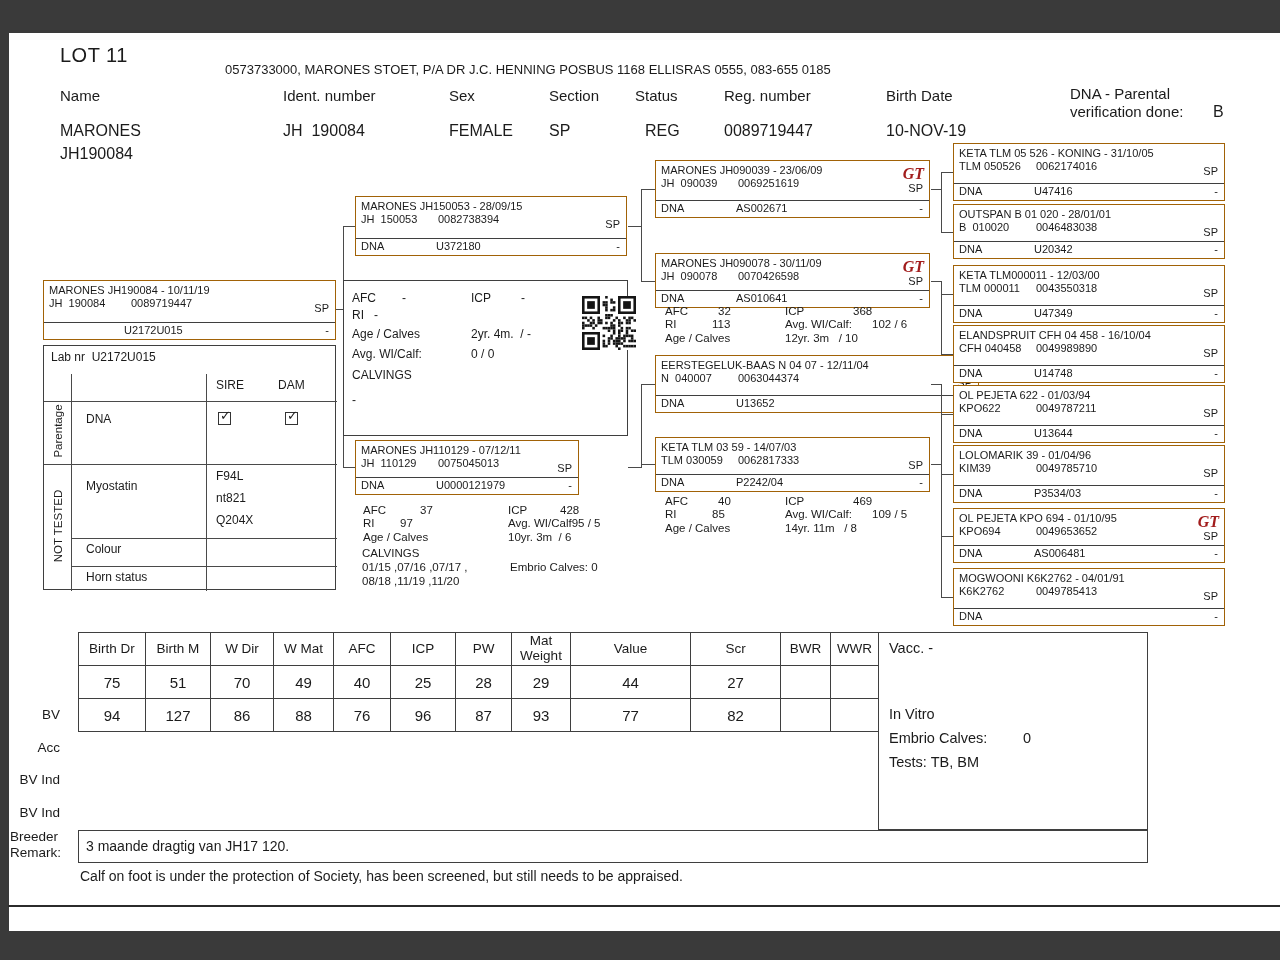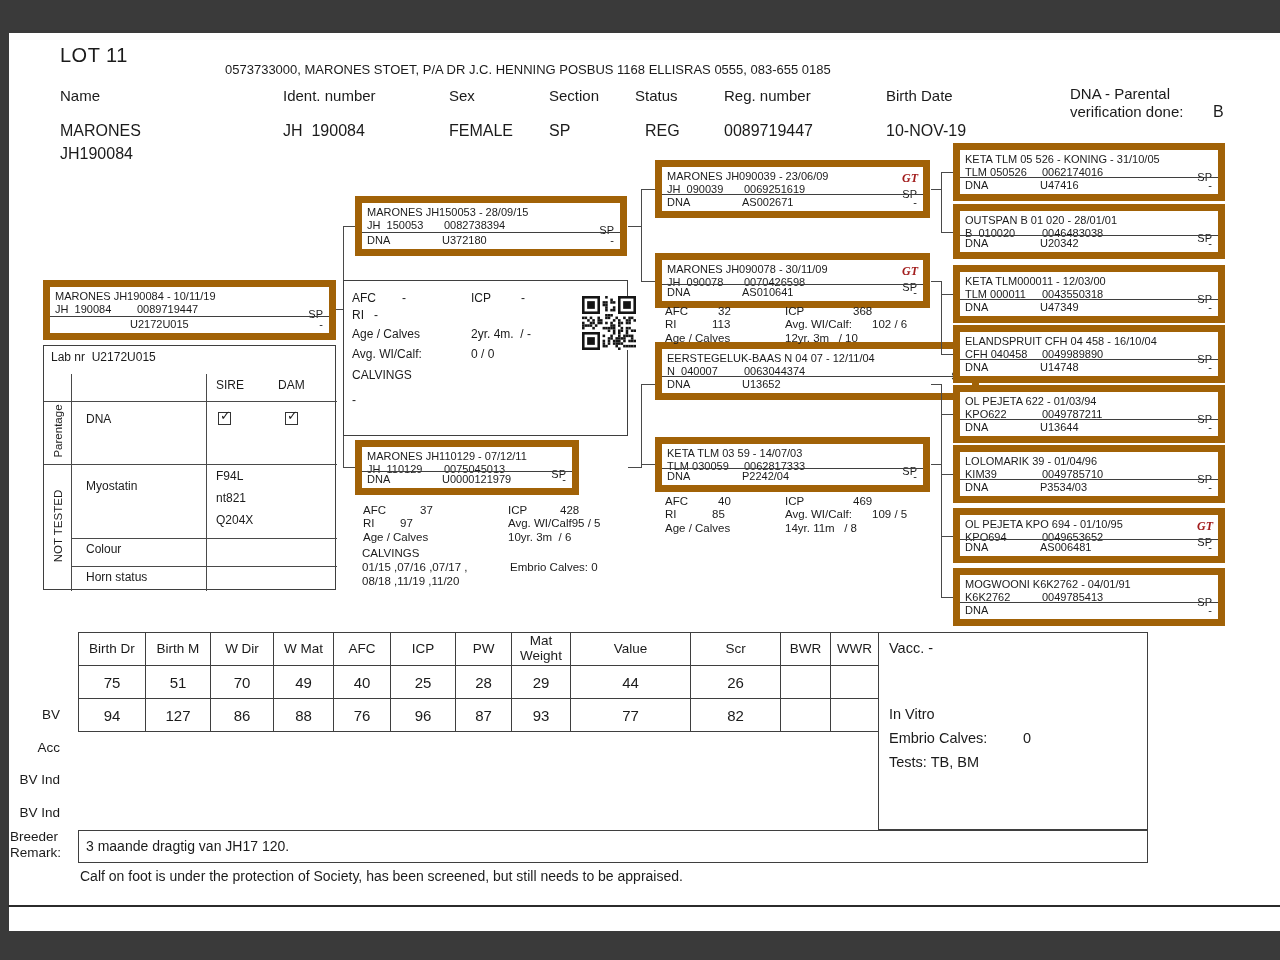--- a/index.html
+++ b/index.html
@@ -2,30 +2,30 @@
 <html><head>
 <meta charset="utf-8">
 <style>
   *{margin:0;padding:0;box-sizing:border-box}
   html,body{width:1280px;height:960px}
   body{position:relative;background:#fff;font-family:"Liberation Sans",sans-serif;color:#1b1b1b;overflow:hidden}
   .abs{position:absolute}
   .bar{position:absolute;background:#3a3a3a}
   .hlabel{position:absolute;font-size:15px;white-space:nowrap}
   .hvalue{position:absolute;font-size:16px;white-space:pre}
-  .pbox{position:absolute;border:7px solid #a16207;background:#fff;font-size:11px}
+  .pbox{position:absolute;border:1px solid #a16207;background:#fff;font-size:11px}
   .pbox .p-name{position:absolute;left:5px;top:3px;white-space:nowrap}
   .pbox .p-id{position:absolute;left:5px;top:16px;white-space:pre}
   .pbox .p-reg{position:absolute;left:82px;top:16px;white-space:nowrap}
   .pbox .p-sp{position:absolute;right:6px;top:21px}
   .pbox .p-dnarow{position:absolute;left:0;right:0;bottom:0;height:17px;border-top:1px solid #3f3f3f}
   .pbox .p-dna-l{position:absolute;left:5px;top:1px}
   .pbox .p-dna-v{position:absolute;left:80px;top:1px}
   .pbox .p-dash{position:absolute;right:6px;top:1px}
-  .gt-icon{position:absolute;right:5px;top:5px;color:#a21d1d;font-family:"Liberation Serif",serif;font-weight:700;font-style:italic;font-size:12px;line-height:1}
+  .gt-icon{position:absolute;right:5px;top:5px;color:#a21d1d;font-family:"Liberation Serif",serif;font-weight:700;font-style:italic;font-size:16px;line-height:1}
   .line{position:absolute;background:#4a4a4a}
   .statsbox{position:absolute;border:1px solid #3f3f3f;font-size:12px}
   .statsbox span{position:absolute;white-space:pre}
   .statblk{position:absolute;font-size:11.5px}
   .statblk span{position:absolute;white-space:pre}
   .labbox{position:absolute;border:1px solid #3f3f3f;font-size:12px}
   .labbox .t{position:absolute;white-space:pre}
   .vtext{position:absolute;width:100px;text-align:center;font-size:11.5px;transform:rotate(-90deg)}
   .chk{position:absolute;width:13px;height:13px;border:1px solid #333}
   .chk .tick{position:absolute;left:1px;top:-5px;font-style:normal;font-size:13px}
@@ -124,21 +124,21 @@
   <span class="p-id">JH  090078</span>
   <span class="p-reg">0070426598</span>
   <span class="gt-icon">GT</span>
   <span class="p-sp">SP</span>
   <div class="p-dnarow">
     <span class="p-dna-l">DNA</span>
     <span class="p-dna-v">AS010641</span>
     <span class="p-dash">-</span>
   </div>
 </div>
-<div class="pbox" style="left:655px;top:342px;width:324px;height:58px">
+<div class="pbox" style="left:655px;top:355px;width:324px;height:58px">
   <span class="p-name">EERSTEGELUK-BAAS N 04 07 - 12/11/04</span>
   <span class="p-id">N  040007</span>
   <span class="p-reg">0063044374</span>
   <span class="p-sp">SP</span>
   <div class="p-dnarow">
     <span class="p-dna-l">DNA</span>
     <span class="p-dna-v">U13652</span>
     <span class="p-dash">-</span>
   </div>
 </div>
@@ -522,21 +522,21 @@
   <tr class="val">
     <td>75</td>
     <td>51</td>
     <td>70</td>
     <td>49</td>
     <td>40</td>
     <td>25</td>
     <td>28</td>
     <td>29</td>
     <td>44</td>
-    <td>26</td>
+    <td>27</td>
     <td></td>
     <td></td>
   </tr>
   <tr class="val">
     <td>94</td>
     <td>127</td>
     <td>86</td>
     <td>88</td>
     <td>76</td>
     <td>96</td>

